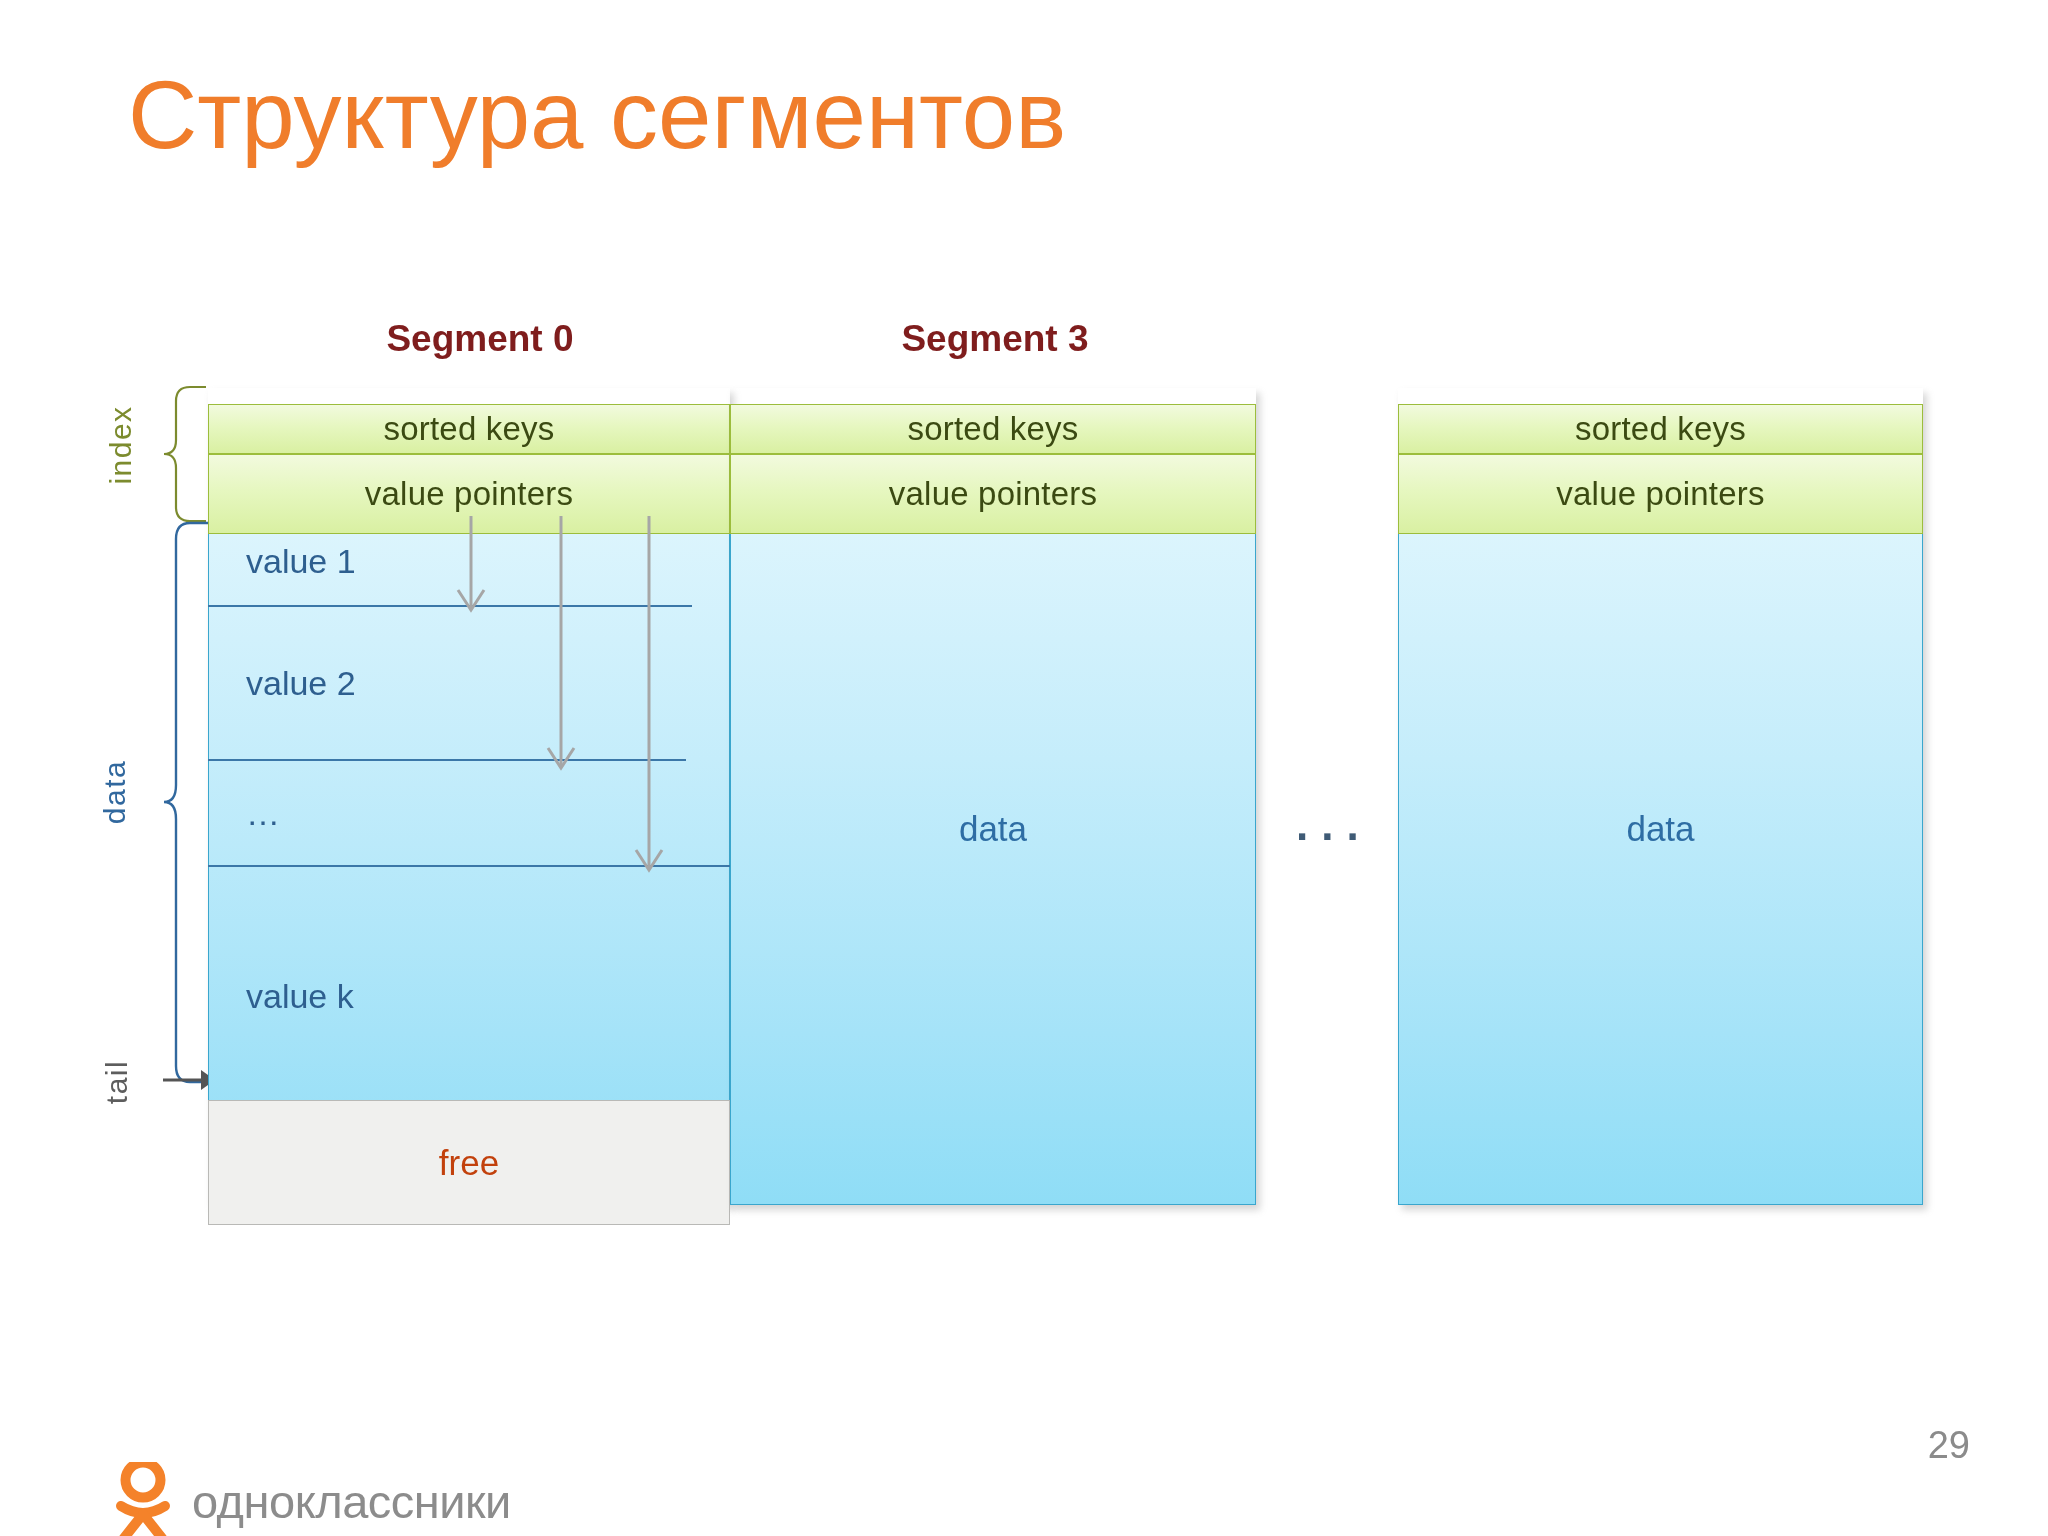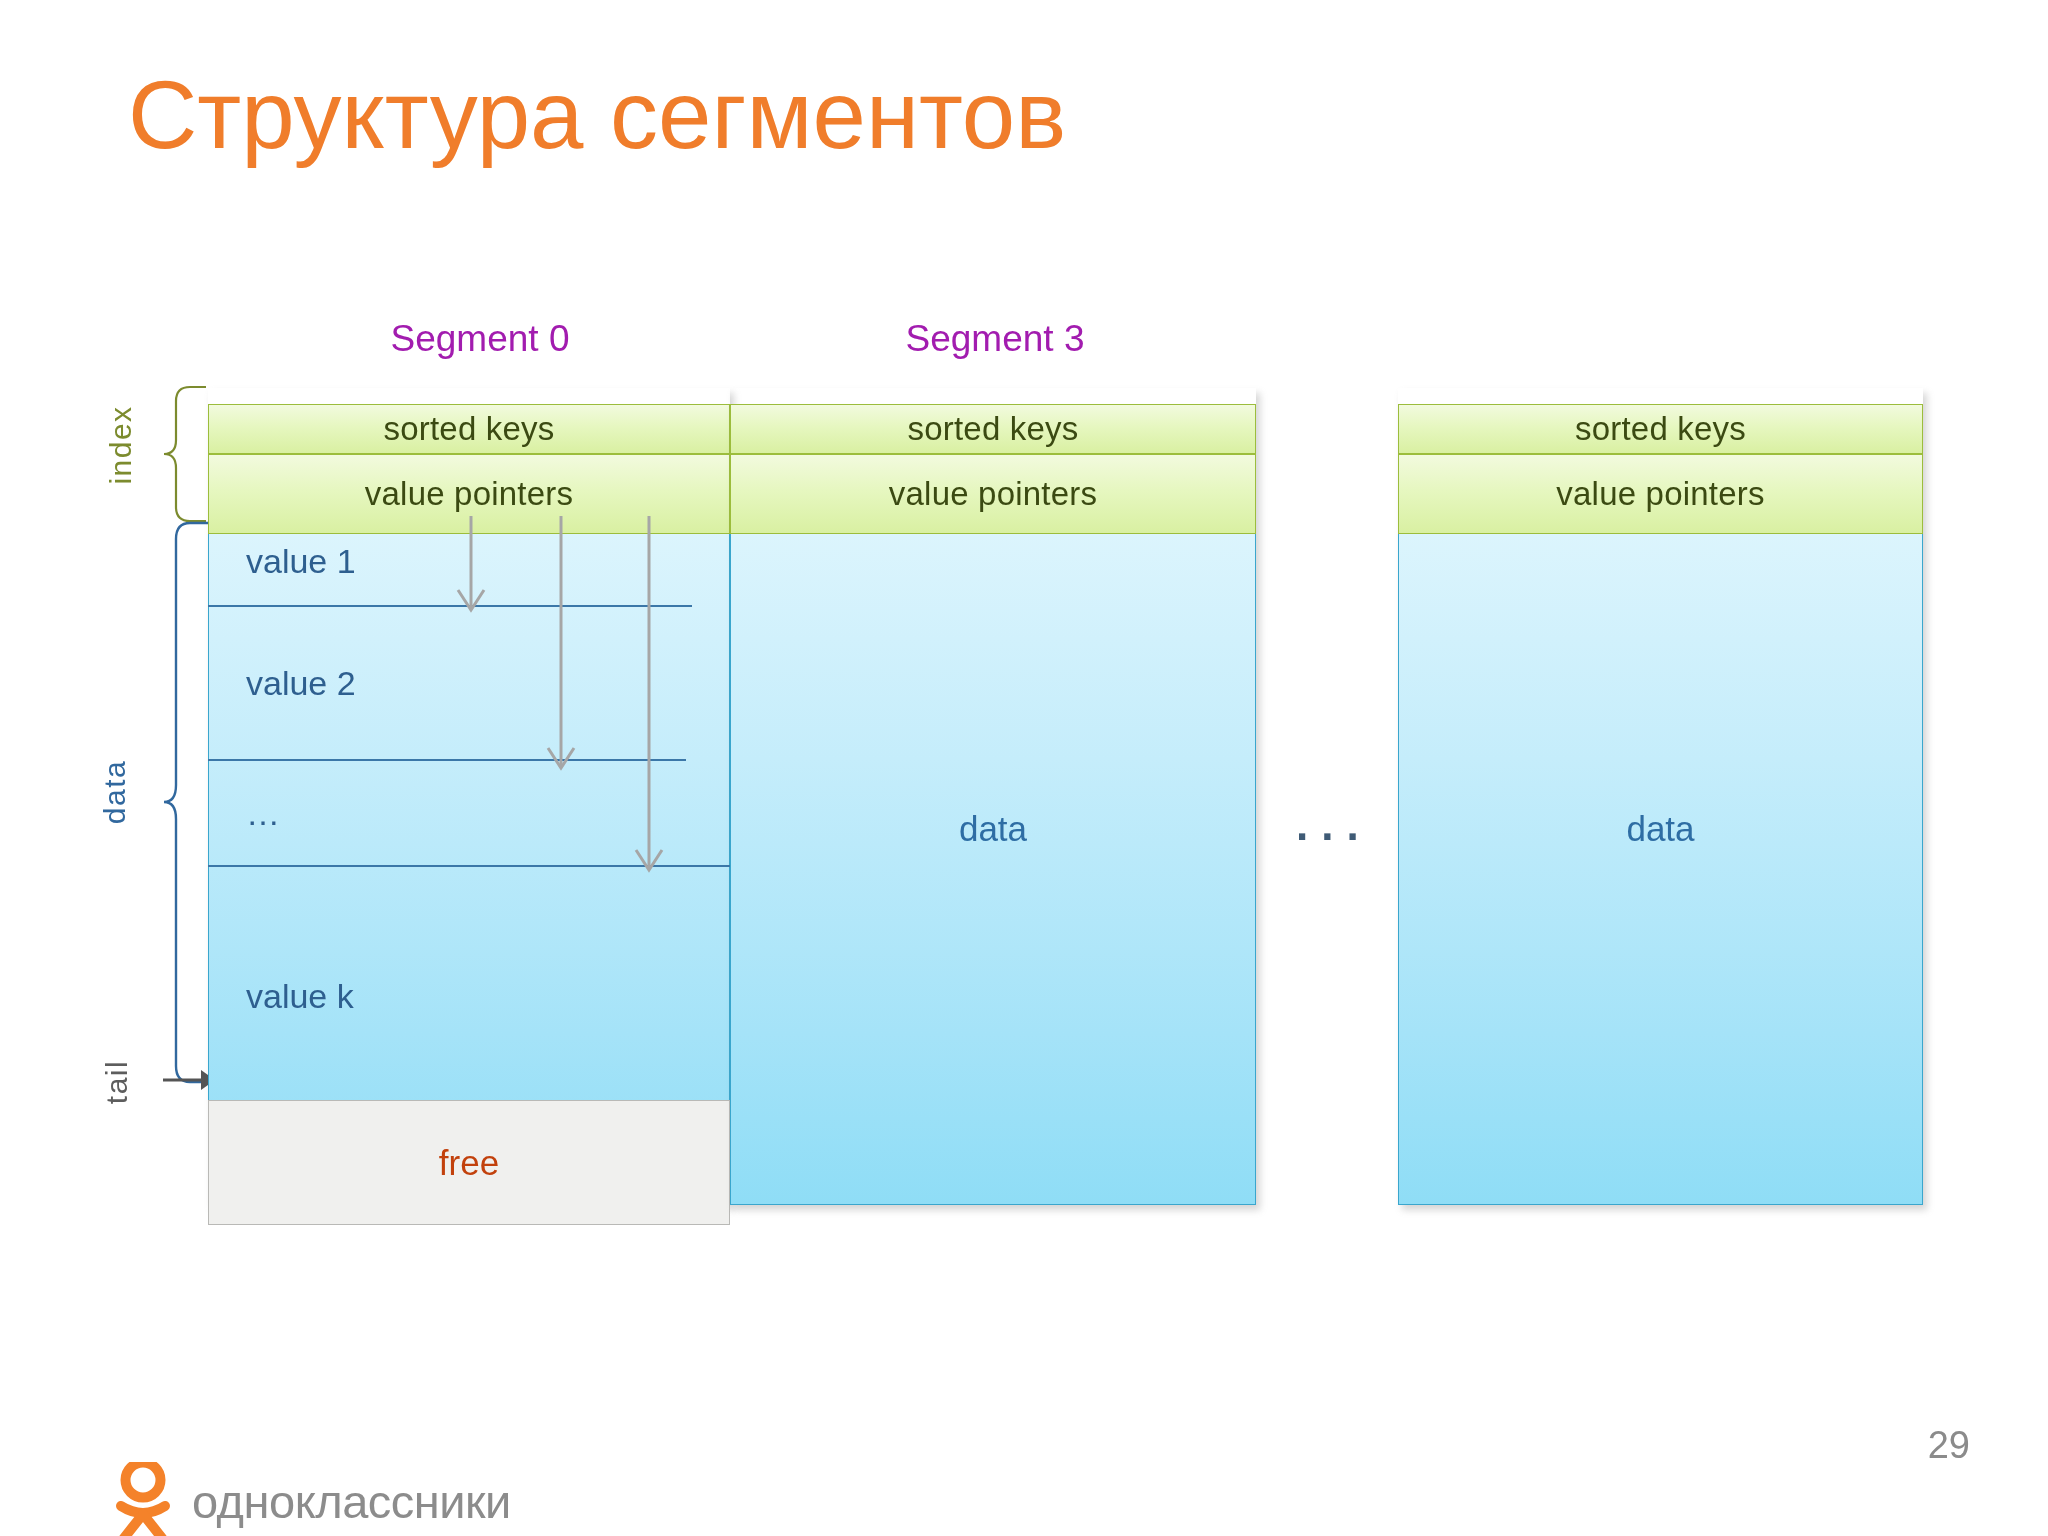--- a/index.html
+++ b/index.html
@@ -36,22 +36,22 @@
     left: 0;
     top: 0;
     width: 2048px;
     height: 1536px;
   }
 
   
   .seg-caption {
     position: absolute;
     font-size: 37px;
-    font-weight: 400;
-    color: #a21caf;
+    font-weight: 700;
+    color: #7f1d1d;
     text-align: center;
     white-space: nowrap;
     font-family: "Liberation Sans", sans-serif;
   }
 
   
   .segment {
     position: absolute;
     box-sizing: border-box;
     box-shadow: 4px 5px 7px rgba(130,130,130,0.33);

